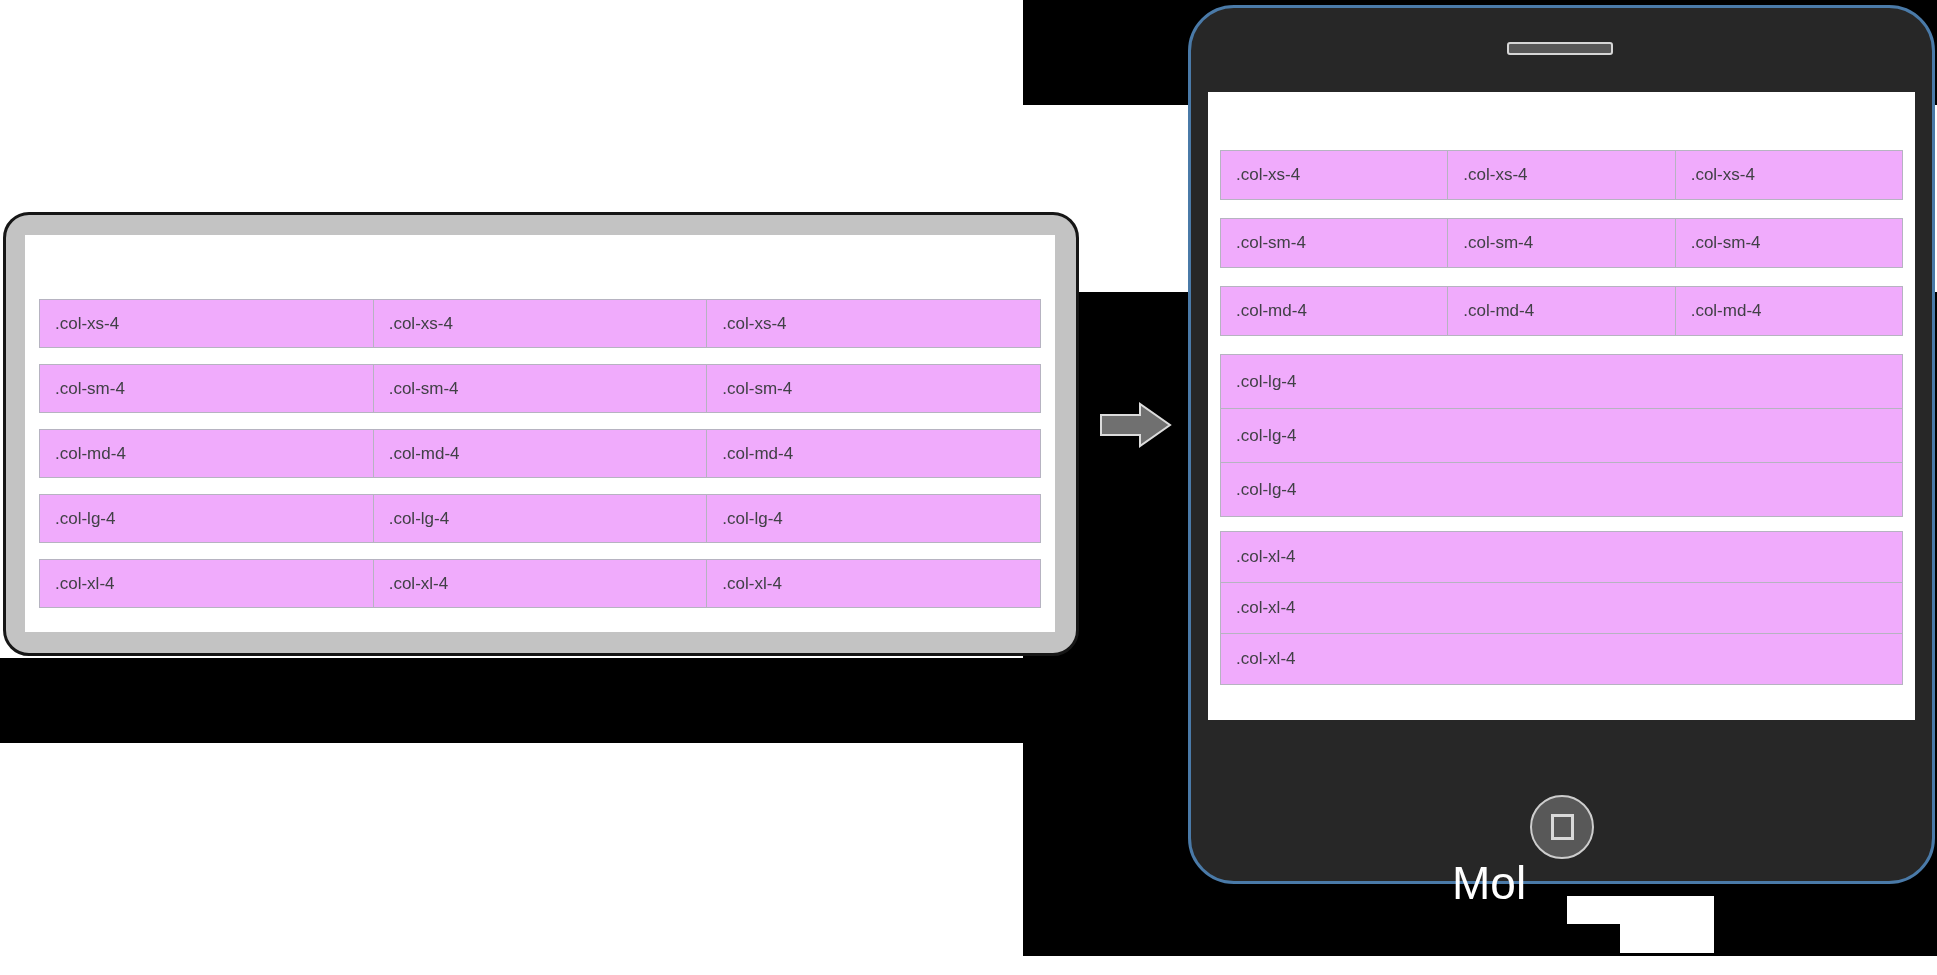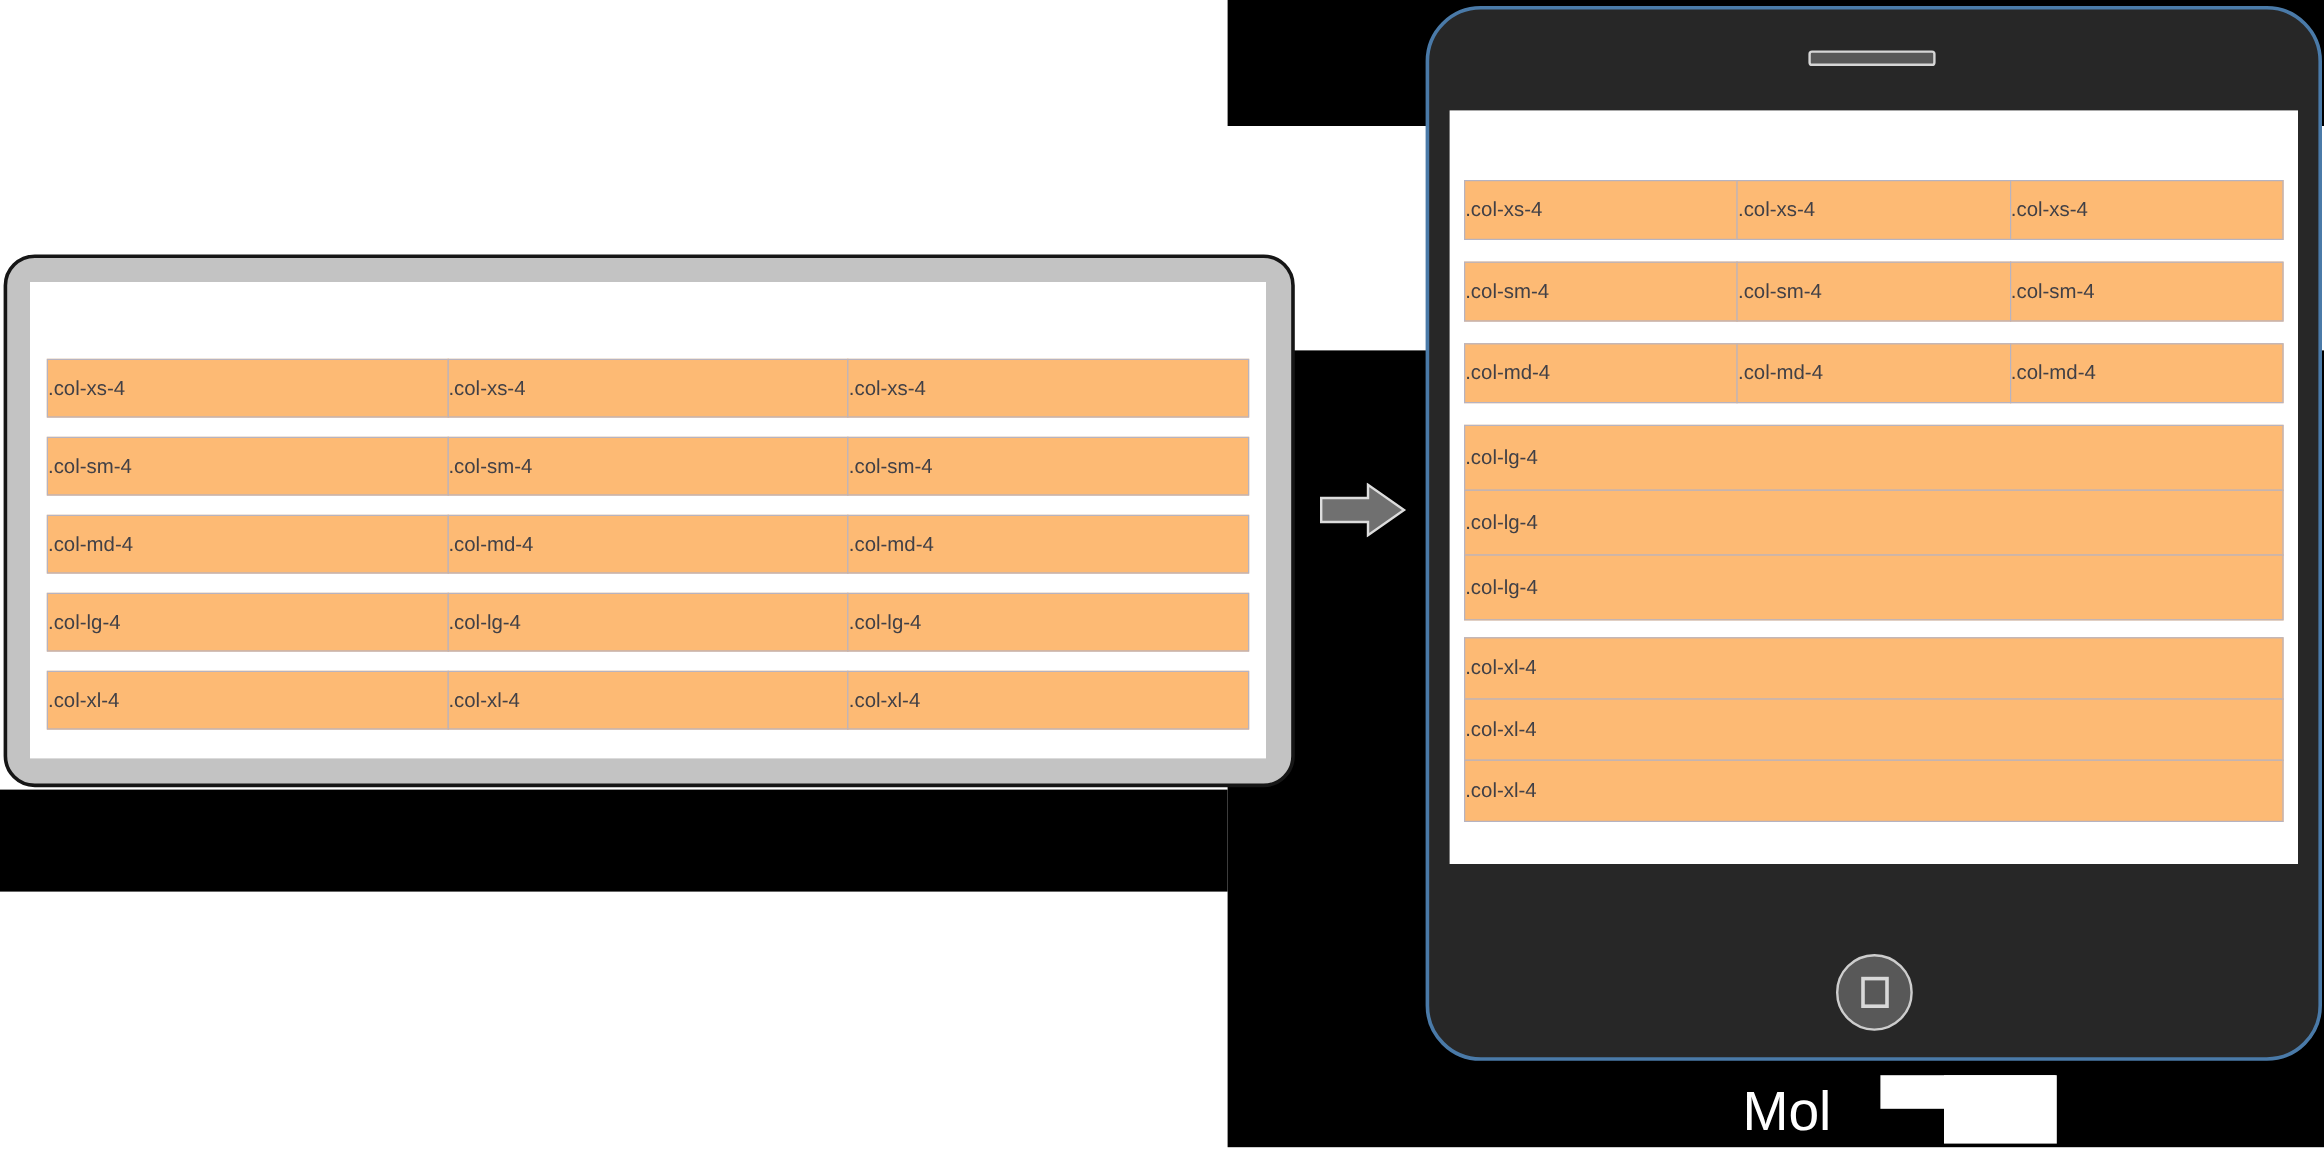--- a/index.html
+++ b/index.html
@@ -16,26 +16,27 @@
 
   
   .bg-band { position: absolute; background: #000000; }
   .bg-top-right   { left: 1023px; top: 0;     width: 914px;  height: 105px; }
   .bg-right       { left: 1023px; top: 292px; width: 914px;  height: 664px; }
   .bg-bottom-left { left: 0;      top: 658px; width: 1023px; height: 85px;  }
 
   
   .cell {
     flex: 1;
-    background: #fdba74;
+    background: #f0abfc;
     border: 1px solid #b6b3c1;
     color: #414046;
     font-size: 17px;
     display: flex;
     align-items: center;
+    padding-left: 15px;
     white-space: nowrap;
     overflow: hidden;
   }
   .cell + .cell { margin-left: -1px; }
 
   
   .laptop {
     position: absolute;
     left: 3px; top: 212px;
     width: 1076px; height: 444px;
@@ -108,21 +109,21 @@
   .home-square {
     width: 23px; height: 26px;
     border: 3px solid #d9d9d9;
     background: transparent;
     display: block;
   }
 
   
   .caption {
     position: absolute;
-    left: 1452px; top: 902px;
+    left: 1452px; top: 859px;
     color: #ffffff;
     font-size: 46px;
     line-height: 1.05;
   }
   .blob { position: absolute; background: #ffffff; }
   .blob-a { left: 1567px; top: 896px; width: 146px; height: 28px; }
   .blob-b { left: 1620px; top: 896px; width: 94px;  height: 57px; }
 </style>
 </head>
 <body>

